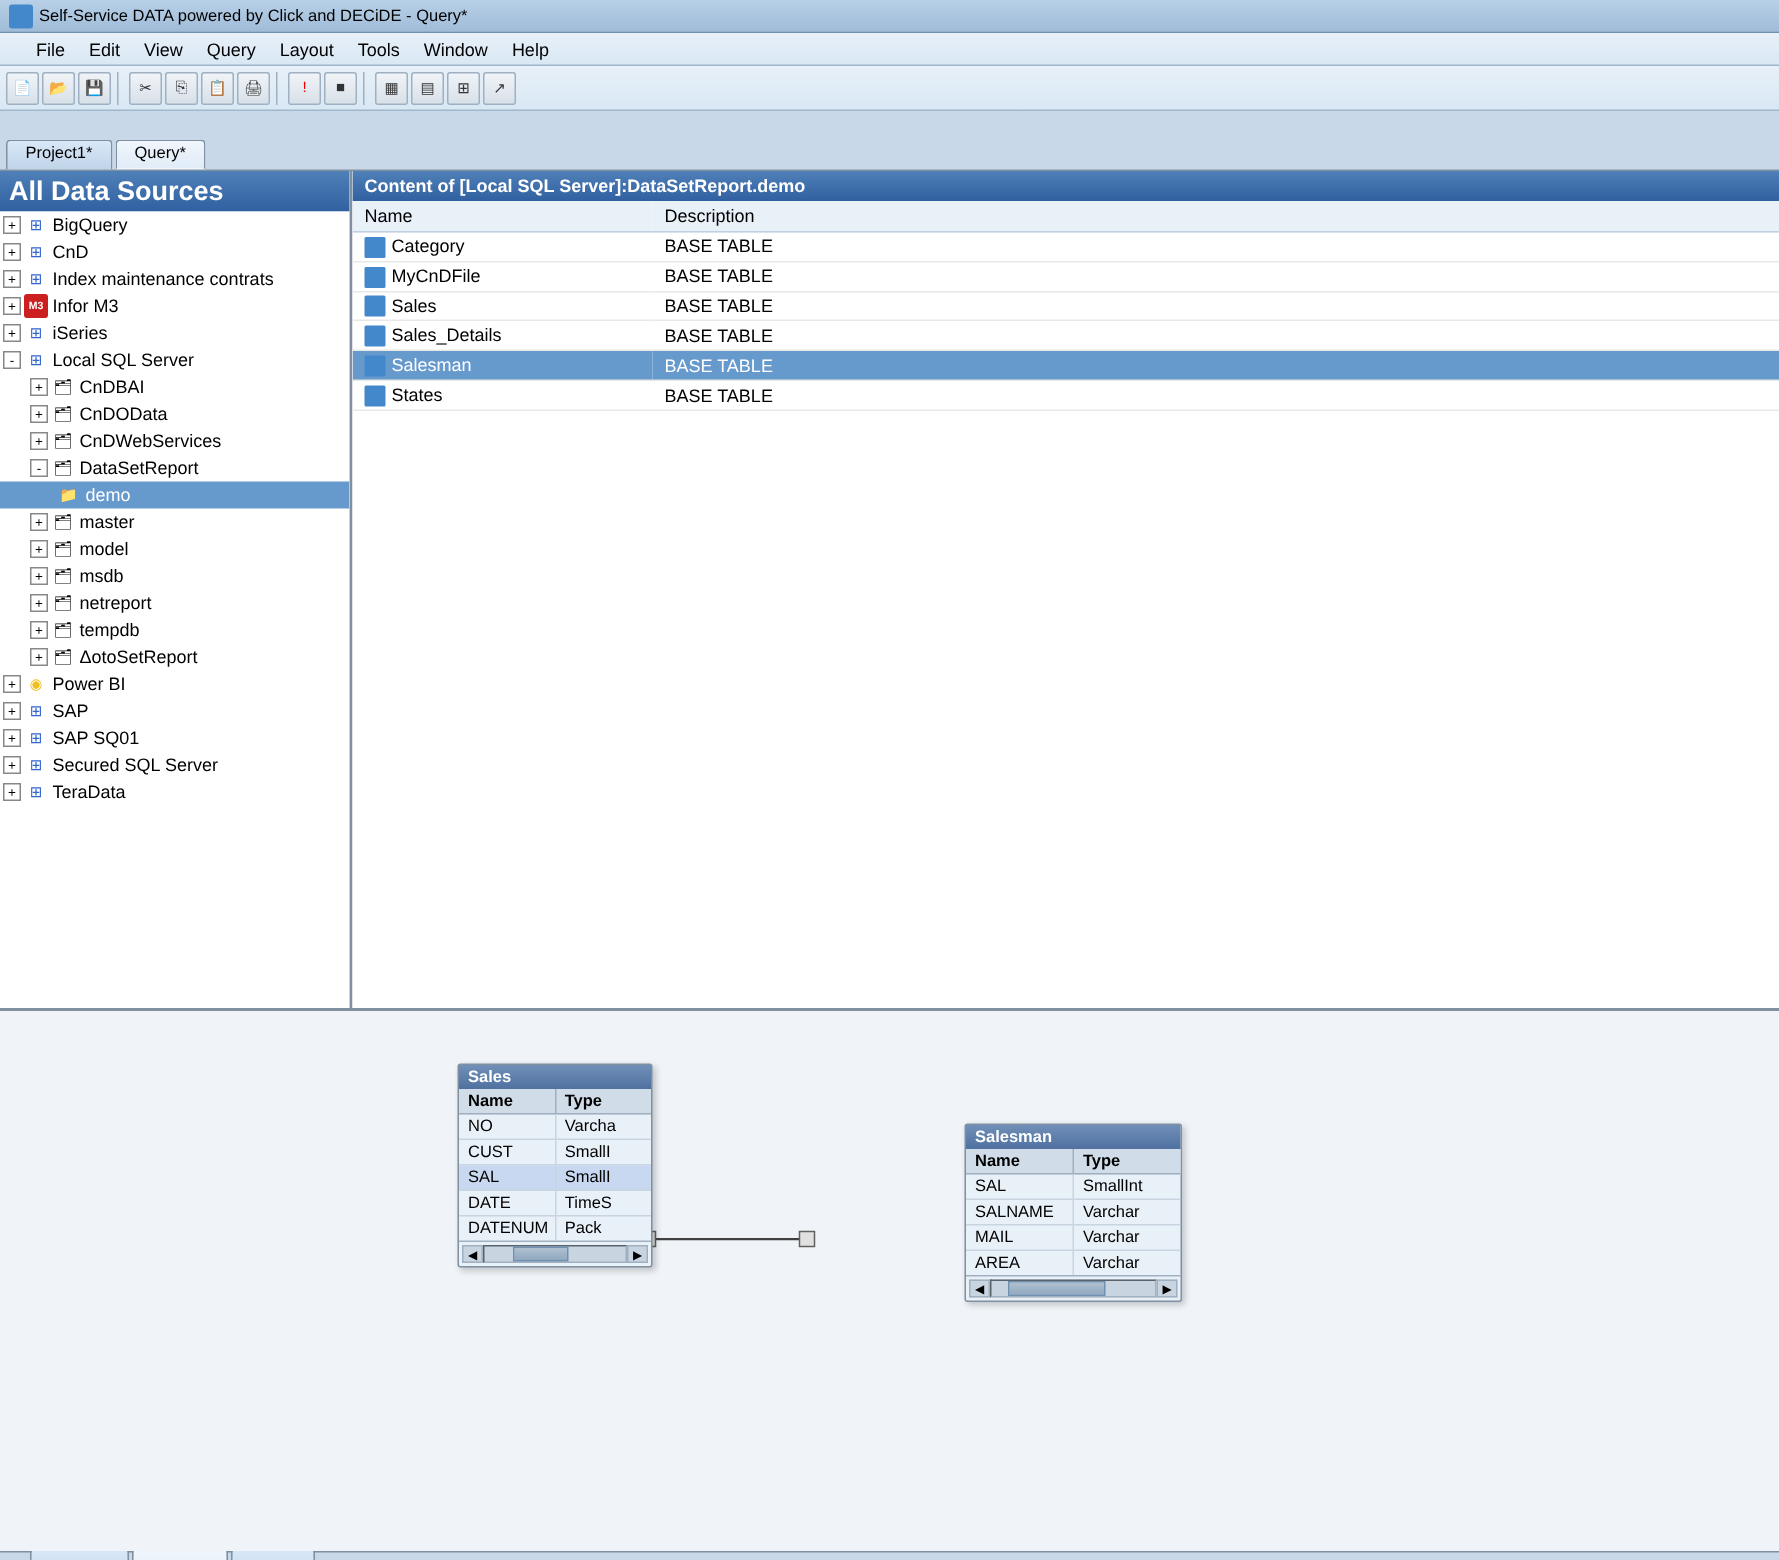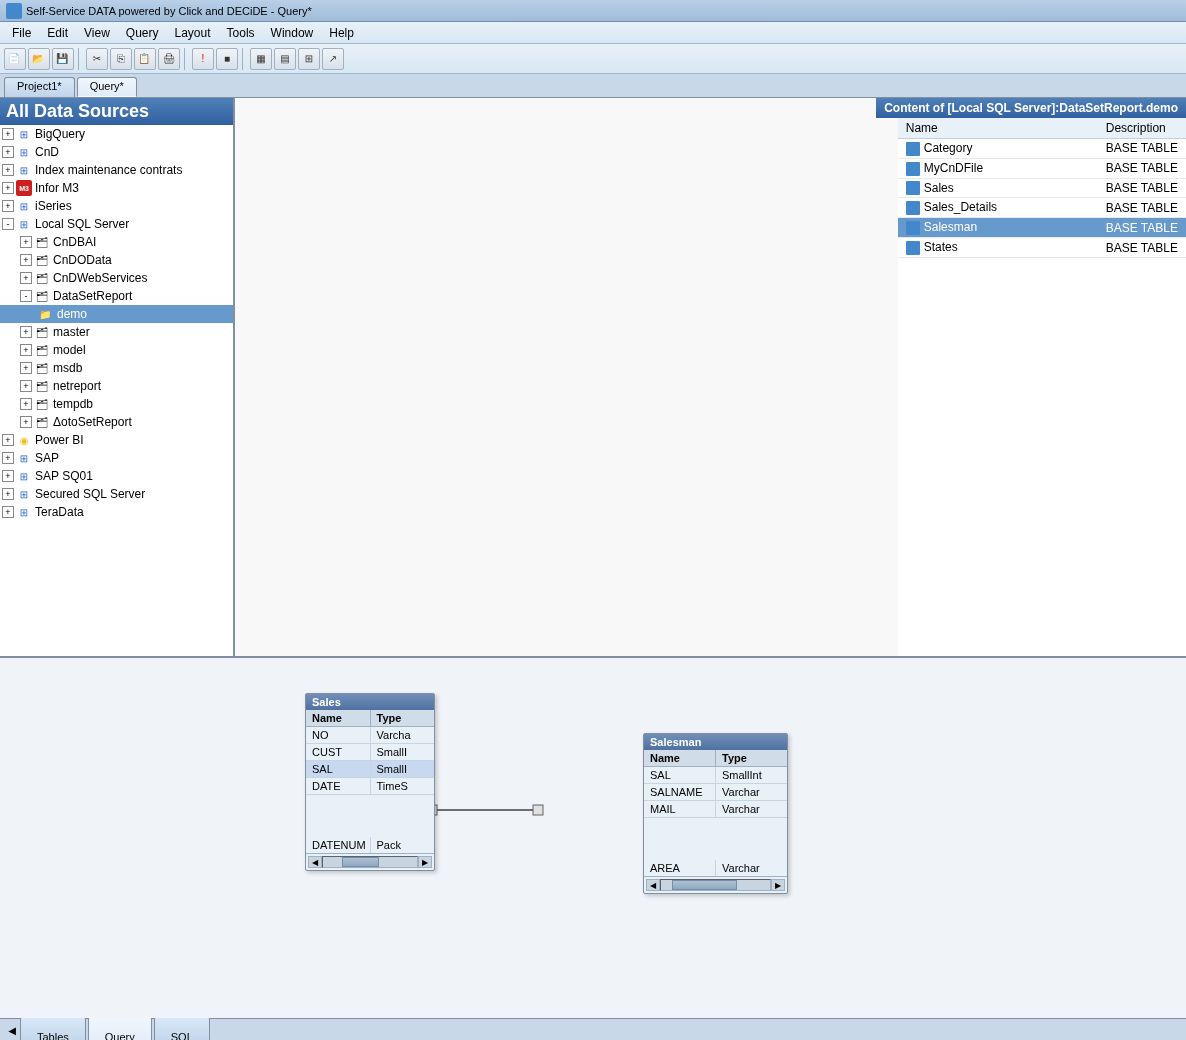--- a/index.html
+++ b/index.html
@@ -17,21 +17,21 @@
       border-bottom: 1px solid #7090b0;
     }
     .title-bar-icon { width: 16px; height: 16px; margin-right: 4px; background: #4488cc; border-radius: 2px; display: inline-block; }
 
     
     .menu-bar {
       background: linear-gradient(to bottom, #e8f0f8, #d8e8f4);
       height: 22px;
       display: flex;
       align-items: center;
-      padding: 0 4px;
+      padding: 0 16px;
       border-bottom: 1px solid #a0b8cc;
       text-align: right;
     }
     .menu-item {
       padding: 2px 8px;
       cursor: pointer;
       font-size: 12px;
       color: #000;
     }
 
@@ -53,21 +53,21 @@
       cursor: pointer;
       display: flex; align-items: center; justify-content: center;
       font-size: 10px;
       color: #333;
     }
     .toolbar-sep { width: 4px; height: 22px; border-left: 1px solid #a0b0c0; margin: 0 2px; }
 
     
     .tab-bar {
       background: #c8d8e8;
-      height: 24px;
+      height: 40px;
       display: flex;
       align-items: flex-end;
       padding: 0 4px;
       border-bottom: 1px solid #8090a0;
     }
     .tab {
       height: 20px;
       padding: 2px 12px;
       background: linear-gradient(to bottom, #d8e8f8, #c0d4e8);
       border: 1px solid #8090a0;
@@ -131,21 +131,20 @@
       font-size: 10px;
     }
 
     
     .right-panel {
       flex: 1;
       background: #f8f8f8;
       display: flex;
       flex-direction: column;
       overflow: hidden;
-      align-items: flex-end;
     }
     .content-header {
       background: linear-gradient(to bottom, #5080b8, #3060a0);
       color: white;
       padding: 3px 8px;
       font-size: 12px;
       font-weight: bold;
     }
     .content-area {
       flex: 1;
@@ -210,21 +209,21 @@
       font-weight: bold;
       color: #000;
       border-right: 1px solid #a0b0c0;
     }
     .widget-col-header:last-child { border-right: none; }
     .widget-row {
       display: flex;
       border-bottom: 1px solid #c8d4e0;
       align-items: flex-end;
     }
-    .widget-row:last-child { border-bottom: none; margin-top: 42px; }
+    .widget-row:last-child { border-bottom: none; }
     .widget-cell {
       padding: 2px 6px;
       border-right: 1px solid #c8d4e0;
       min-width: 55px;
       color: #000;
     }
     .widget-cell:last-child { border-right: none; }
     .widget-scrollbar {
       display: flex;
       align-items: center;

